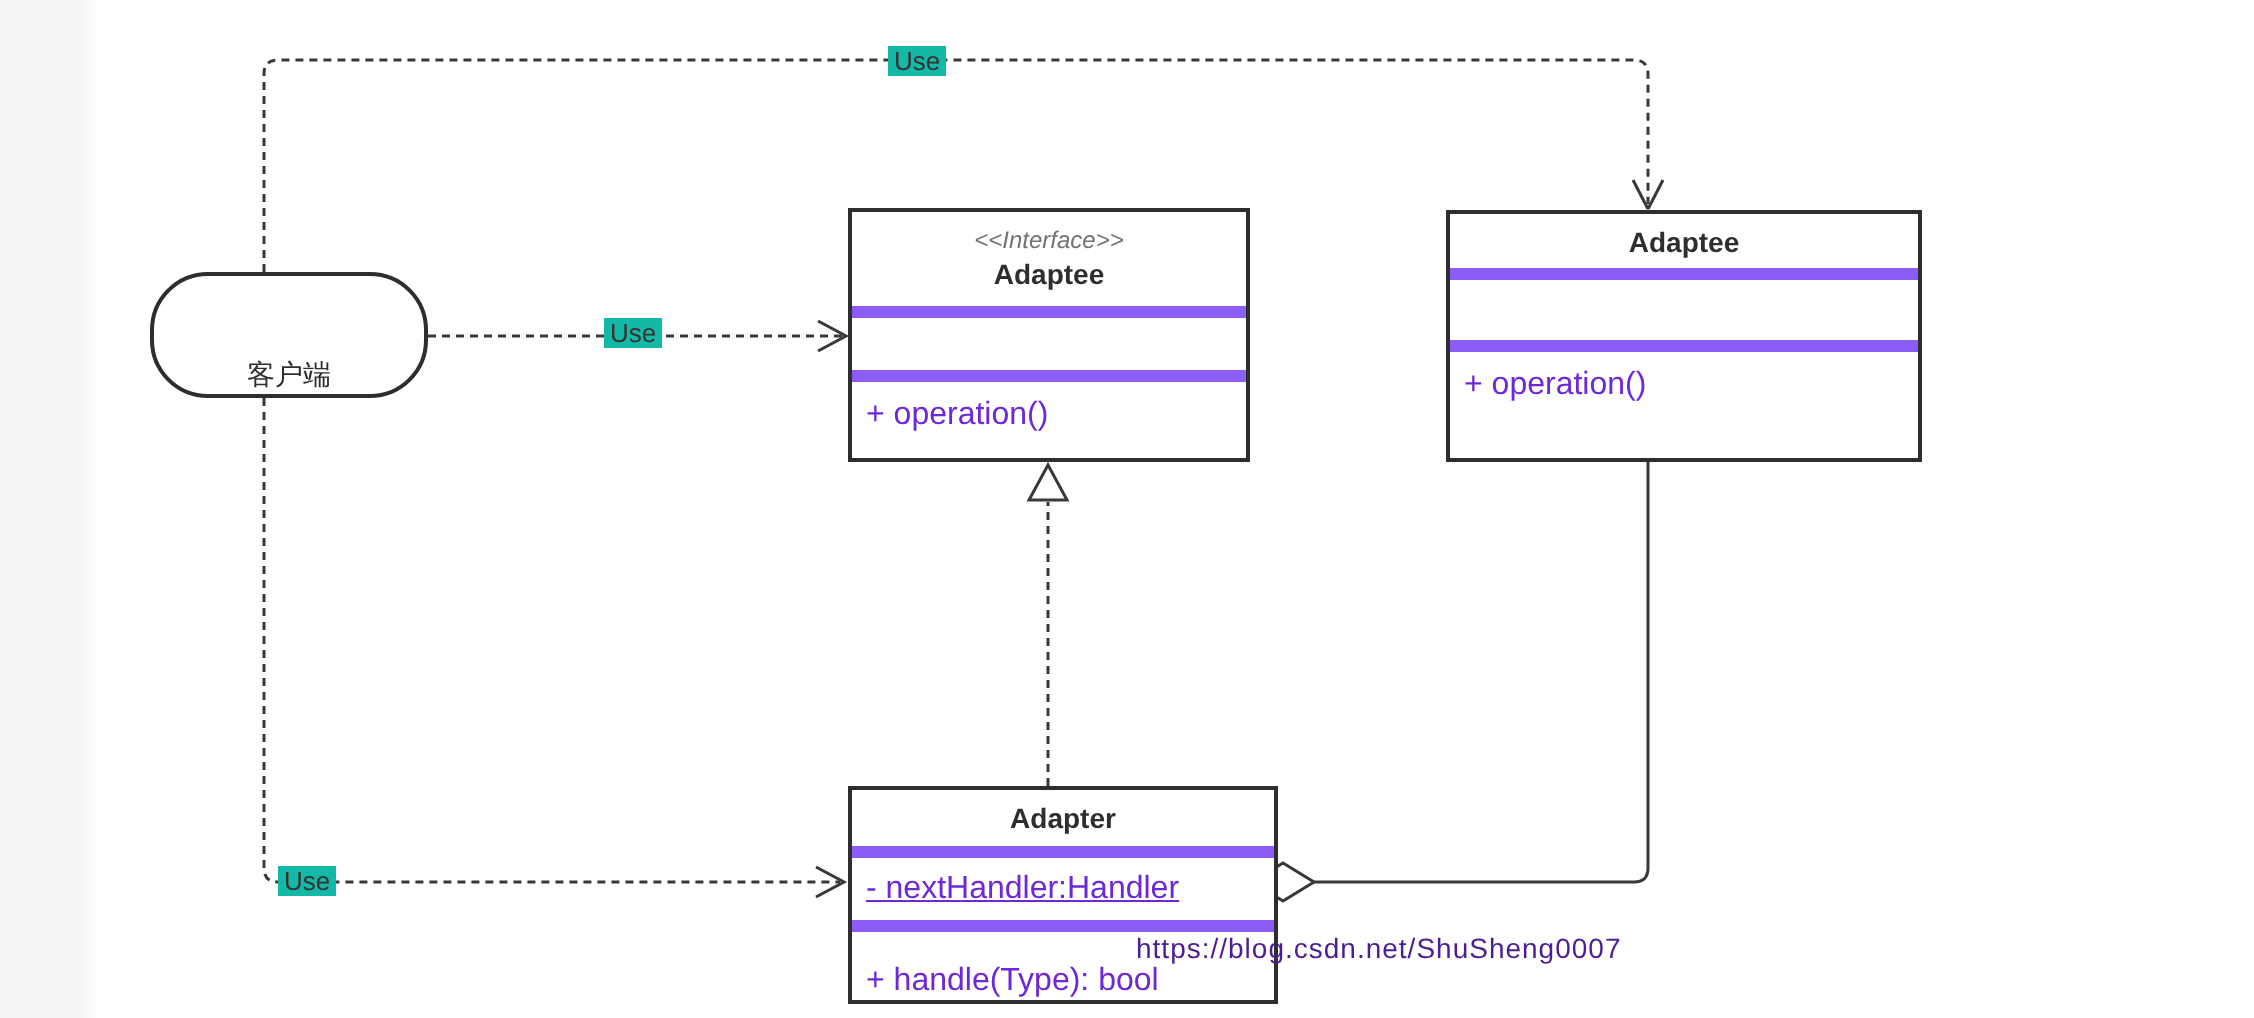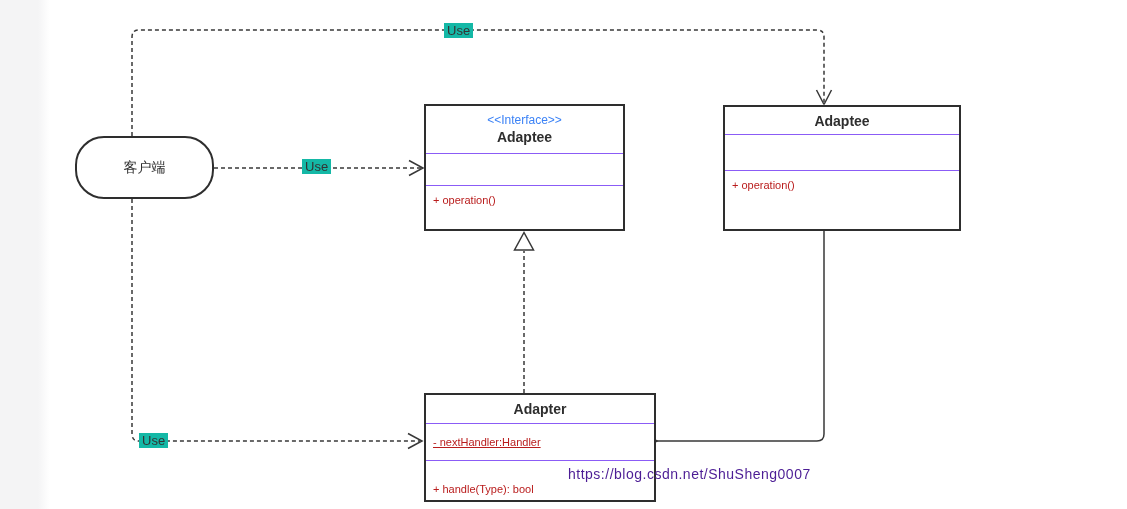--- a/index.html
+++ b/index.html
@@ -32,43 +32,43 @@
     position: absolute;
     background: #ffffff;
     border: 2px solid #2e2e2e;
     display: flex;
     flex-direction: column;
     z-index: 2;
     color: #2e2e2e;
   }
   .client-box {
     left: 75px; top: 136px; width: 139px; height: 63px;
-    align-items: center; justify-content: center;
+    align-items: flex-end; justify-content: center;
     font-size: 14px;
     flex-direction: row;
     border-radius: 29px;
   }
   .target-box  { left: 424px; top: 104px; width: 201px; height: 127px; }
   .adaptee-box { left: 723px; top: 105px; width: 238px; height: 126px; }
-  .adapter-box { left: 424px; top: 393px; width: 232px; height: 109px; }
+  .adapter-box { left: 424px; top: 393px; width: 215px; height: 109px; }
 
   .uml-header {
     display: flex; flex-direction: column;
     align-items: center; justify-content: center;
   }
   .target-box  .uml-header { height: 47px; }
   .adaptee-box .uml-header { height: 27px; }
   .adapter-box .uml-header { height: 28px; }
-  .uml-stereotype { font-size: 12px; color: #3b82f6; line-height: 15px; }
+  .uml-stereotype { font-style: italic; font-size: 12px; color: #737373; line-height: 15px; }
   .uml-title { font-weight: bold; font-size: 14px; line-height: 18px; }
 
   .uml-attrs, .uml-methods {
-    border-top: 1px solid #8b5cf6;
-    font-size: 11px;
-    color: #b91c1c;
+    border-top: 6px solid #8b5cf6;
+    font-size: 16px;
+    color: #6d28d9;
   }
   .target-box  .uml-attrs { height: 32px; }
   .adaptee-box .uml-attrs { height: 36px; }
   .adapter-box .uml-attrs { height: 37px; display: flex; align-items: center; padding-left: 7px; text-decoration: underline; }
 
   .uml-methods { flex: 1; padding: 8px 0 0 7px; }
   .adapter-box .uml-methods { display: flex; align-items: center; padding: 16px 0 0 7px; }
 
   .edge-label {
     position: absolute;

